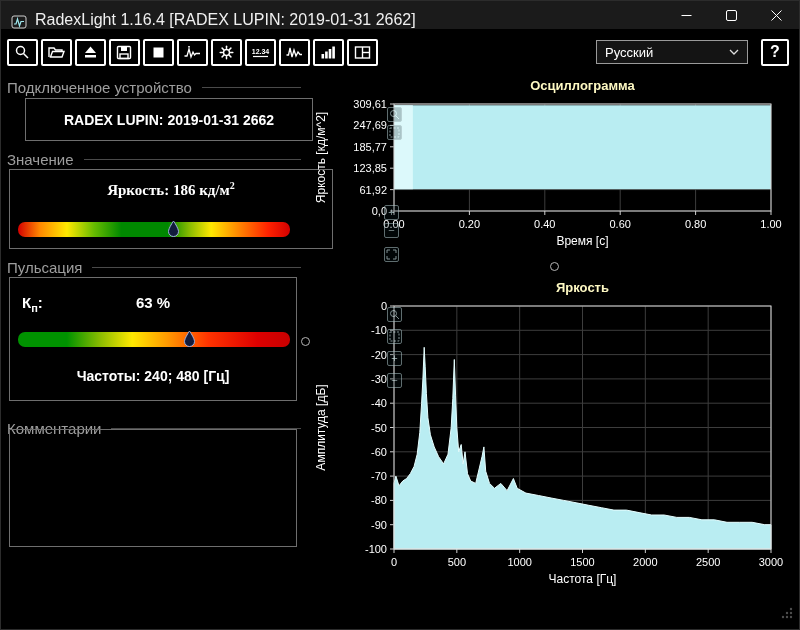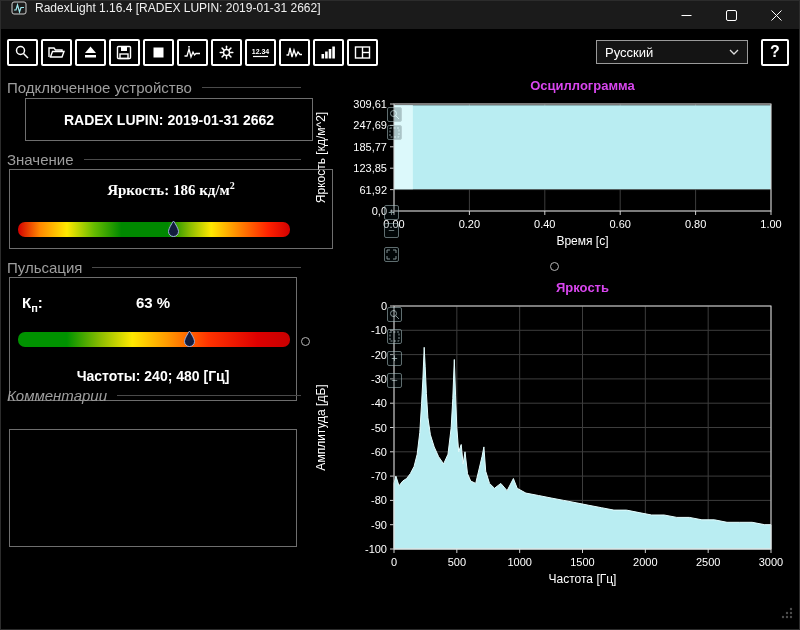--- a/index.html
+++ b/index.html
@@ -1,19 +1,19 @@
 <!DOCTYPE html>
 <html><head>
 <meta charset="utf-8">
 <style>
   html,body{margin:0;padding:0;background:#000;}
   body{width:800px;height:630px;overflow:hidden;font-family:"Liberation Sans",sans-serif;position:relative;}
   .window{position:absolute;inset:0;background:#000;border:1px solid #2c2c2c;box-sizing:border-box;}
   
-  .titlebar{position:absolute;left:0;top:0;right:0;height:28px;background:#1b1b1b;display:flex;align-items:flex-start;color:#f0f0f0;font-size:12px;}
+  .titlebar{position:absolute;left:0;top:0;right:0;height:28px;background:#1b1b1b;display:flex;align-items:flex-end;color:#f0f0f0;font-size:16px;}
   .app-icon{margin:0 8px 0 10px;display:flex;}
   .win-controls{margin-left:auto;display:flex;height:100%;}
   .win-btn{width:45px;height:100%;display:flex;align-items:center;justify-content:center;}
   
   .toolbar{position:absolute;top:32px;left:0;right:0;height:38px;display:flex;align-items:center;padding:0 6px;gap:3px;background:#000;}
   .tbtn{width:31px;height:27px;border:2px solid #fff;border-radius:2px;background:#000;display:flex;align-items:center;justify-content:center;box-sizing:border-box;}
   .lang{margin-left:auto;width:152px;height:24px;border:1px solid #9a9a9a;background:#141414;color:#fff;display:flex;align-items:center;justify-content:space-between;padding:0 8px;font-size:13px;box-sizing:border-box;margin-right:10px;gap:30px;}
   .help{width:28px;height:27px;border:2px solid #fff;border-radius:2px;color:#fff;font-weight:bold;font-size:16px;display:flex;align-items:center;justify-content:center;box-sizing:border-box;margin-right:4px;}
   
   .sec{position:absolute;display:flex;align-items:center;color:#9e9e9e;font-size:15px;width:294px;}
@@ -24,21 +24,21 @@
   .bold{font-weight:bold;}
   .gbar{position:absolute;border-radius:7px;}
   .gbar1{background:linear-gradient(90deg,#d40000 0%,#ff8800 8%,#ffe800 18%,#66bb00 28%,#008800 38%,#008800 55%,#88bb00 63%,#ffe800 71%,#ff8800 81%,#ff2200 92%,#d40000 100%);}
   .gbar2{background:linear-gradient(90deg,#009200 0%,#009200 18%,#88bb00 30%,#ffe800 42%,#ff9900 55%,#ff3300 70%,#dd0000 88%,#c80000 100%);}
   .dropmark{position:absolute;top:-2px;}
   .kp-label{position:absolute;left:12px;top:16px;color:#fff;font-size:15px;font-weight:bold;}
   .kp-val{position:absolute;left:0;top:16px;width:100%;text-align:center;color:#fff;font-size:15px;font-weight:bold;}
   .freq{position:absolute;left:0;top:90px;width:100%;text-align:center;color:#fff;font-size:14px;font-weight:bold;}
   .comments{position:absolute;background:transparent;border:1px solid #6e6e6e;color:#fff;resize:none;outline:none;font-family:"Liberation Sans",sans-serif;font-size:13px;box-sizing:border-box;padding:4px;}
   
-  .ctitle{position:absolute;color:#d946ef;font-size:13px;font-weight:600;text-align:center;}
+  .ctitle{position:absolute;color:#fef9c3;font-size:13px;font-weight:600;text-align:center;}
   svg{font-family:"Liberation Sans",sans-serif;}
   .chart{position:absolute;}
   .gbtn{position:absolute;width:15px;height:15px;border:1px solid #9fb6b9;background:rgba(8,28,32,.4);color:#d8f2f4;display:flex;align-items:center;justify-content:center;font-size:11px;line-height:1;opacity:.6;border-radius:2px;box-sizing:border-box;}
   .dotHandle{position:absolute;width:7px;height:7px;border:1px solid #b5b5b5;border-radius:50%;background:#000;}
   .grip{position:absolute;right:6px;bottom:6px;opacity:.7;}
 </style>
 </head>
 <body>
 
 <div class="window">
@@ -212,21 +212,21 @@
       <span class="dropmark" style="left: calc(63% - 6px);">
         <svg width="13" height="18" viewBox="0 0 13 18">
             <path d="M6.5 1 C6.5 1 1.5 8.2 1.5 11.5 A5 5 0 0 0 11.5 11.5 C11.5 8.2 6.5 1 6.5 1 Z" fill="#121b3c" stroke="#9fb0e0" stroke-width="1"></path>
           </svg>
       </span>
     </div>
     <div class="freq">Частоты: 240; 480 [Гц]</div>
   </div>
   <div class="dotHandle" style="left:300px;top:336px;"></div>
 
-  <div class="sec" style="left:6px;top:386px;font-style:italic;">
+  <div class="sec" style="left:6px;top:419px;">
     <span>Комментарии</span>
       <span class="rule"></span>
   </div>
   <textarea class="comments" style="left: 8px; top: 428px; width: 288px; height: 118px;"></textarea>
 
   <div class="ctitle" style="left:393px;top:77px;width:377px;">Осциллограмма</div>
   <svg id="osc-svg" class="chart" style="left:310px;top:92px;" width="484" height="160" viewBox="0 0 484 160">
       <line x1="83" y1="118" x2="460" y2="118" stroke="#3d3d3d" stroke-width="1"></line>
       <line x1="79" y1="118" x2="83" y2="118" stroke="#cfcfcf" stroke-width="1"></line>
       <text x="76" y="122" fill="#fff" font-size="11" text-anchor="end">0,0</text>

